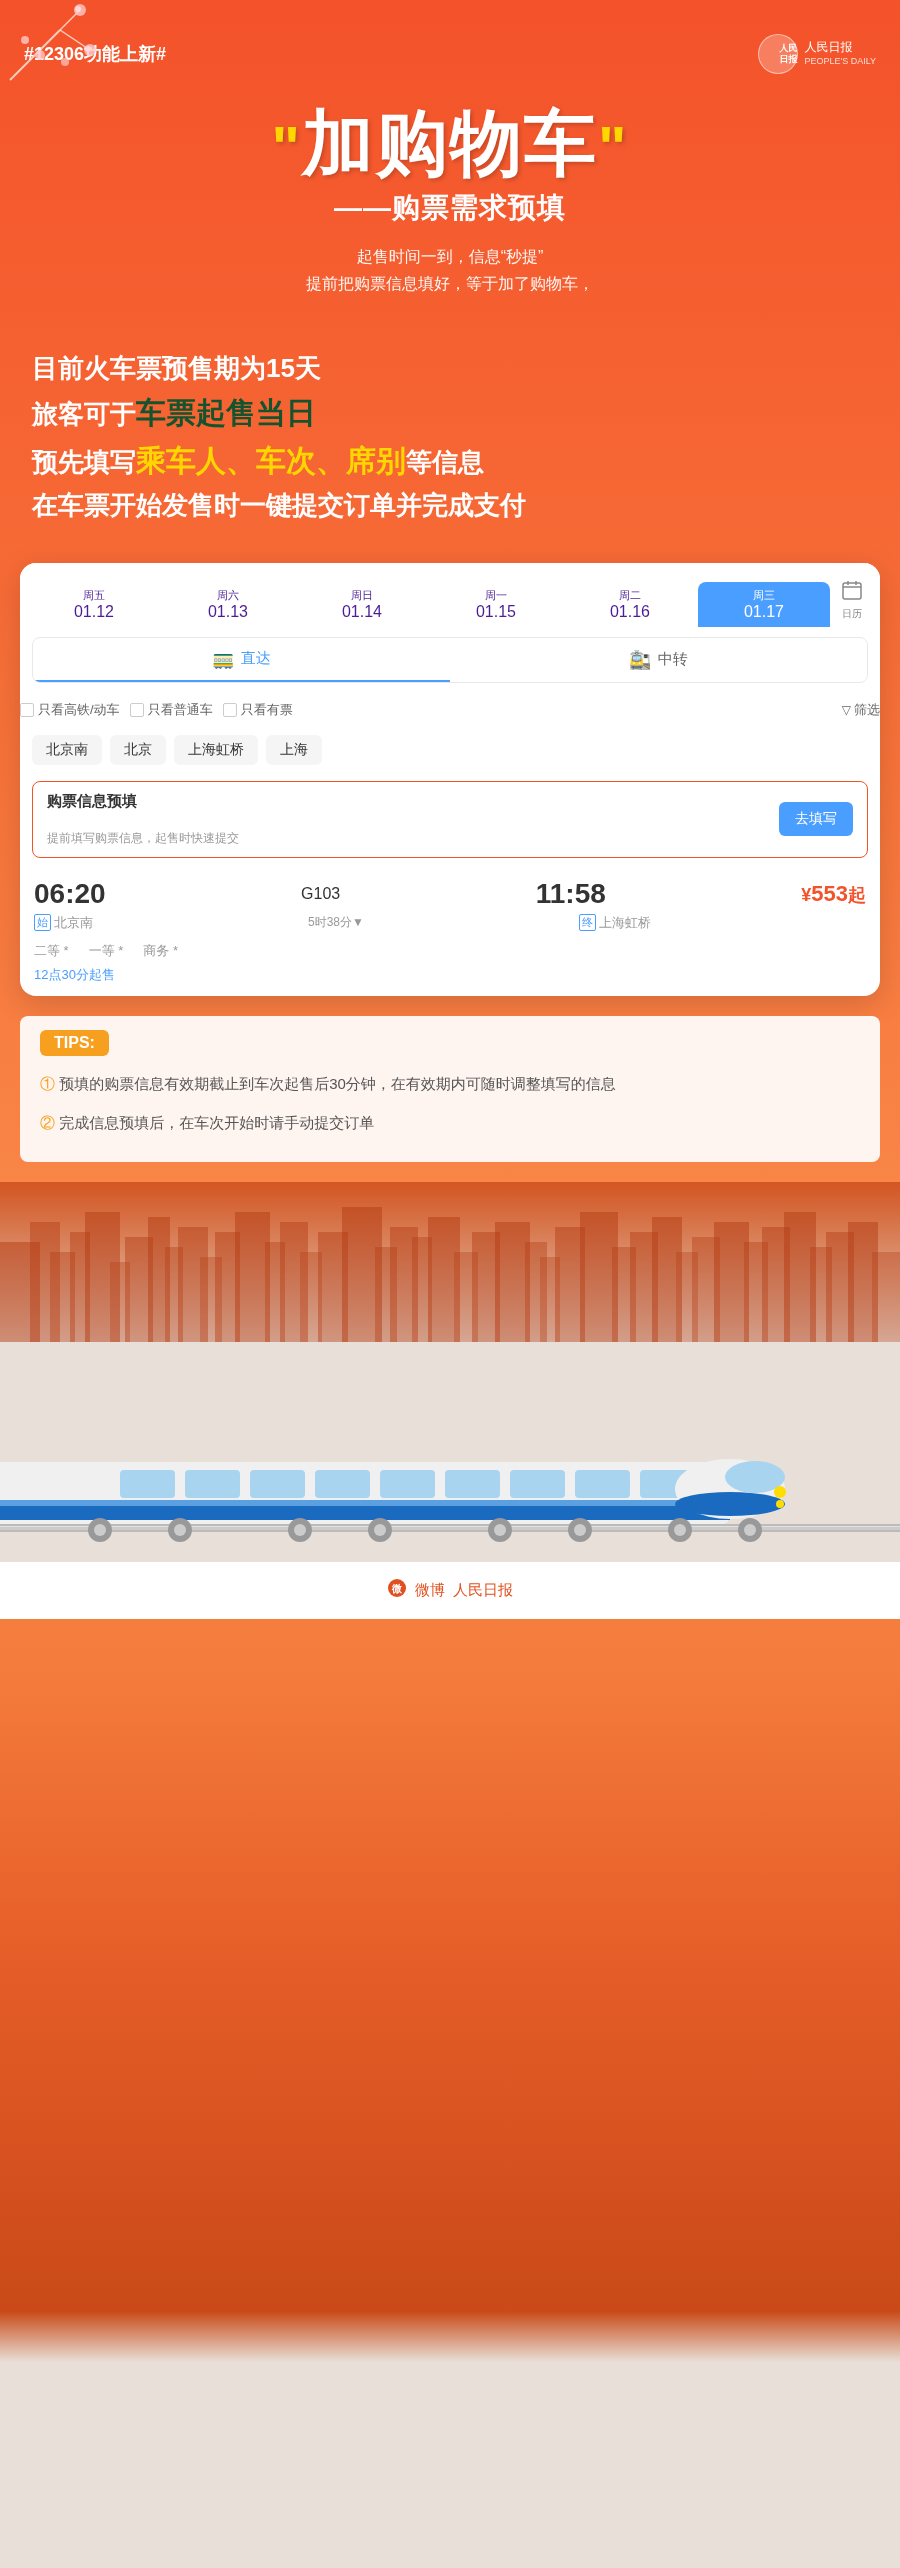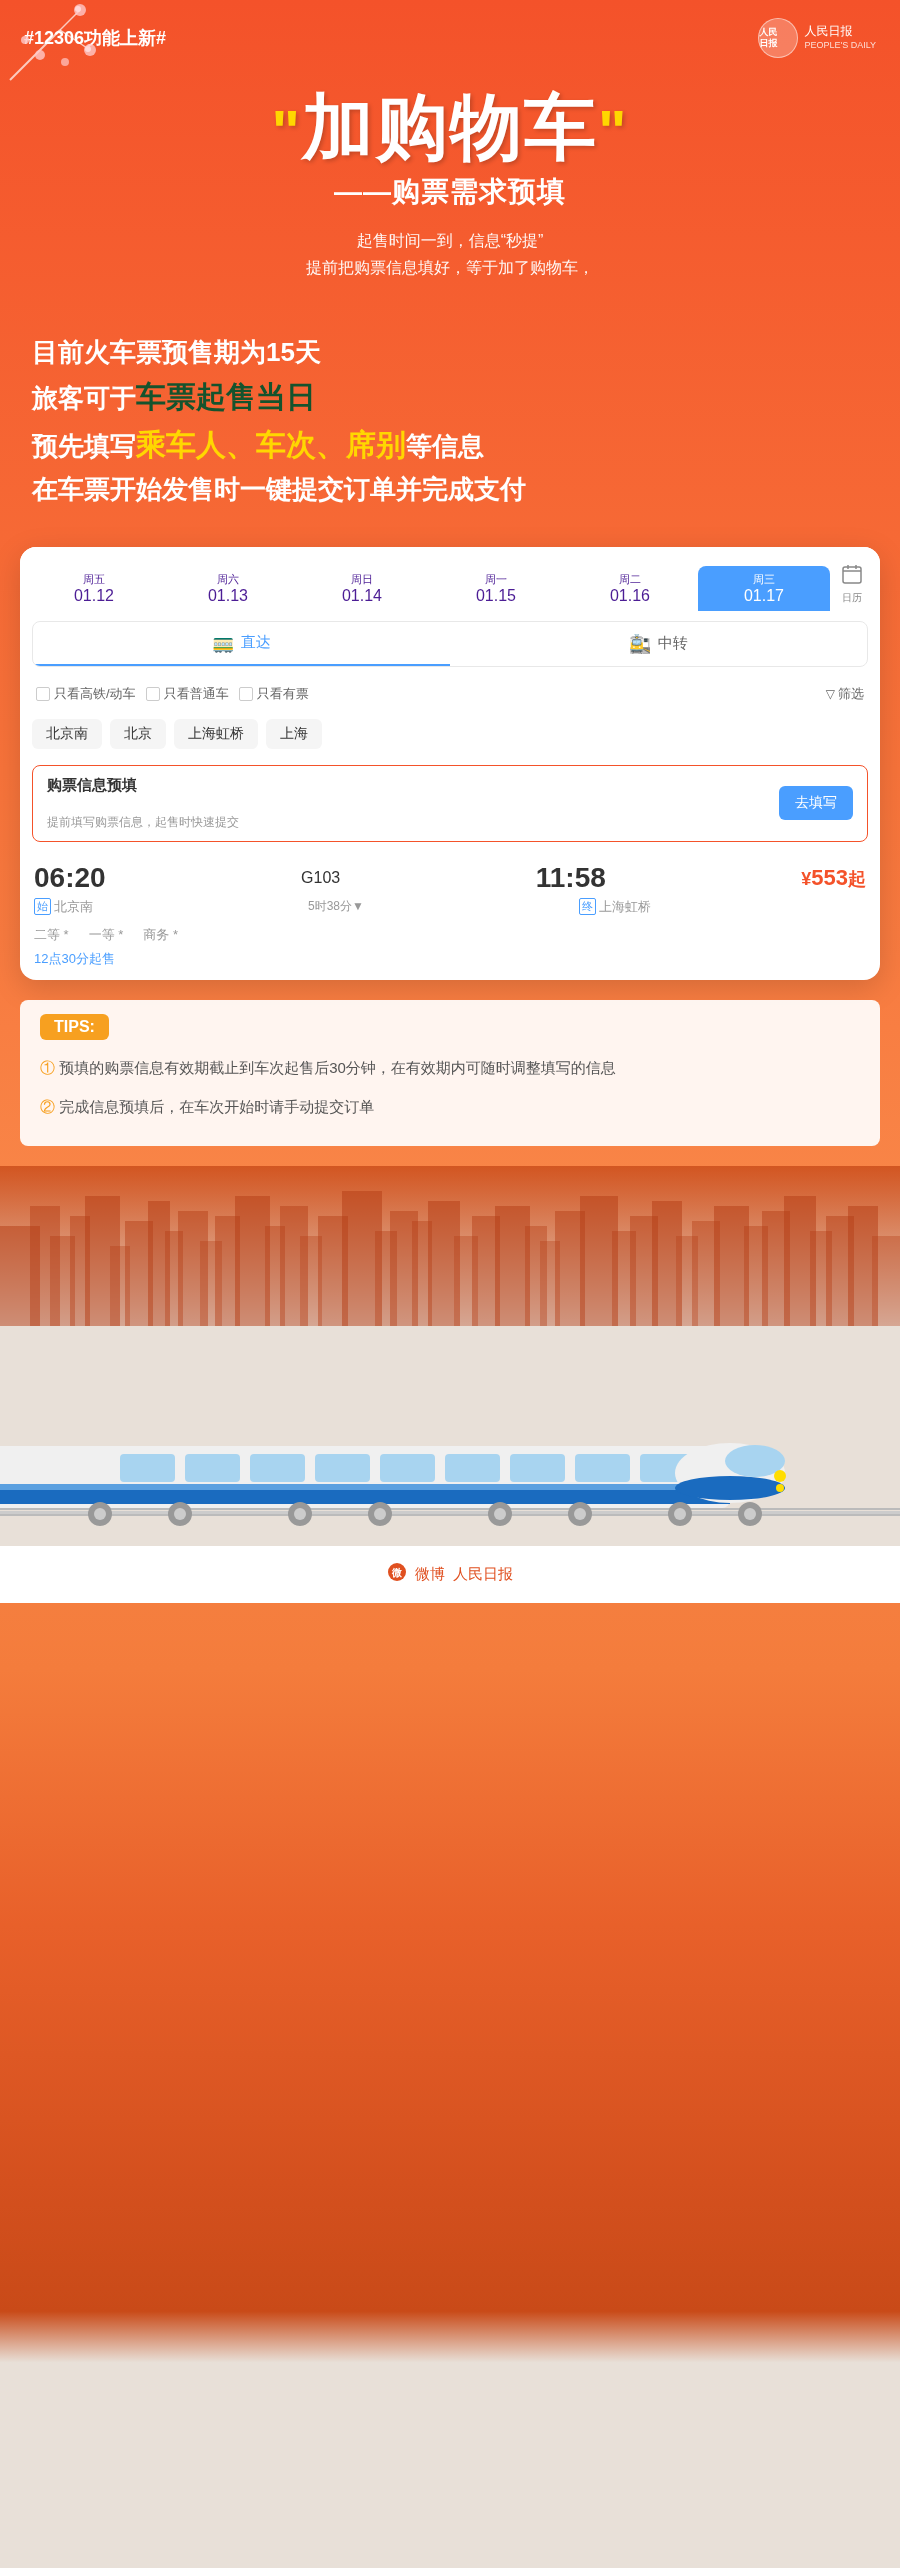--- a/index.html
+++ b/index.html
@@ -10,42 +10,42 @@
       background: linear-gradient(180deg, #f4522a 0%, #f7733a 30%, #f9894a 50%, #f47c3c 65%, #e8602a 75%, #d4501e 85%, #c94a18 90%, #e8e0d8 92%, #e8e0d8 100%);
       position: relative;
       overflow-x: hidden;
     }
 
     
     .header {
       display: flex;
       justify-content: space-between;
       align-items: center;
-      padding: 18px 24px 10px;
+      padding: 34px 24px 10px;
     }
     .hashtag {
       color: #fff;
       font-size: 18px;
       font-weight: bold;
       display: flex;
       align-items: center;
       gap: 4px;
     }
     .logo-area {
       display: flex;
       align-items: center;
       gap: 6px;
       color: #fff;
       font-size: 13px;
     }
     .logo-circle {
       width: 40px; height: 40px;
       border-radius: 50%;
       background: rgba(255,255,255,0.25);
-      display: flex; align-items: center; justify-content: flex-start;
+      display: flex; align-items: center; justify-content: flex-end;
       font-size: 11px; color: #fff; font-weight: bold;
       border: 1px solid rgba(255,255,255,0.5);
     }
 
     
     .hero {
       text-align: center;
       padding: 20px 30px 30px;
     }
     .hero-title-main {
@@ -163,21 +163,21 @@
     .type-btn:not(.active) {
       color: #666;
     }
     .type-icon {
       font-size: 18px;
     }
 
     
     .filters {
       display: flex;
-      padding: 8px 16px;
+      padding: 8px 0;
       gap: 10px;
       align-items: center;
       font-size: 13px;
       color: #666;
     }
     .filter-item {
       display: flex;
       align-items: center;
       gap: 4px;
     }

